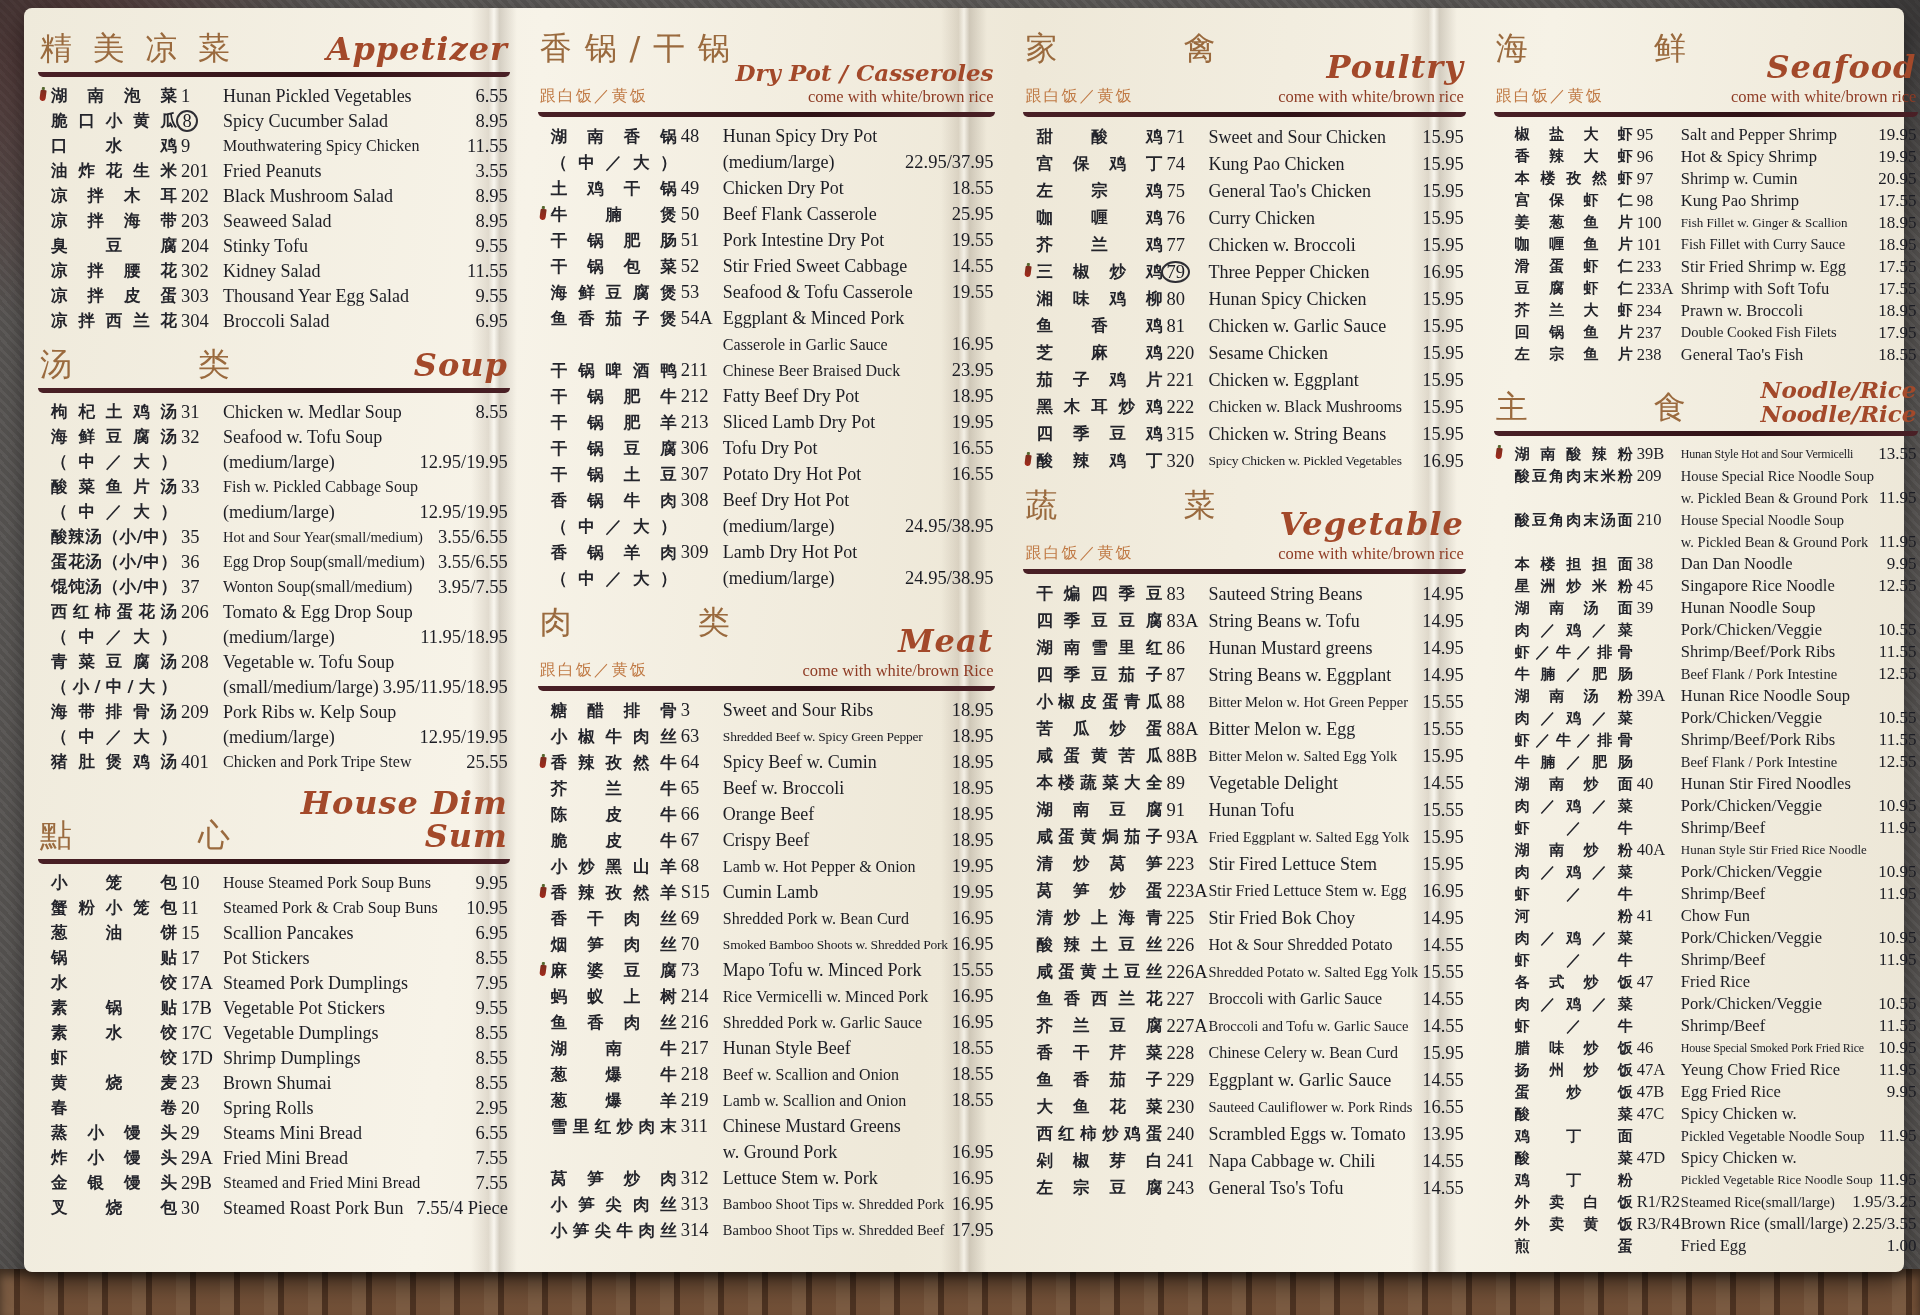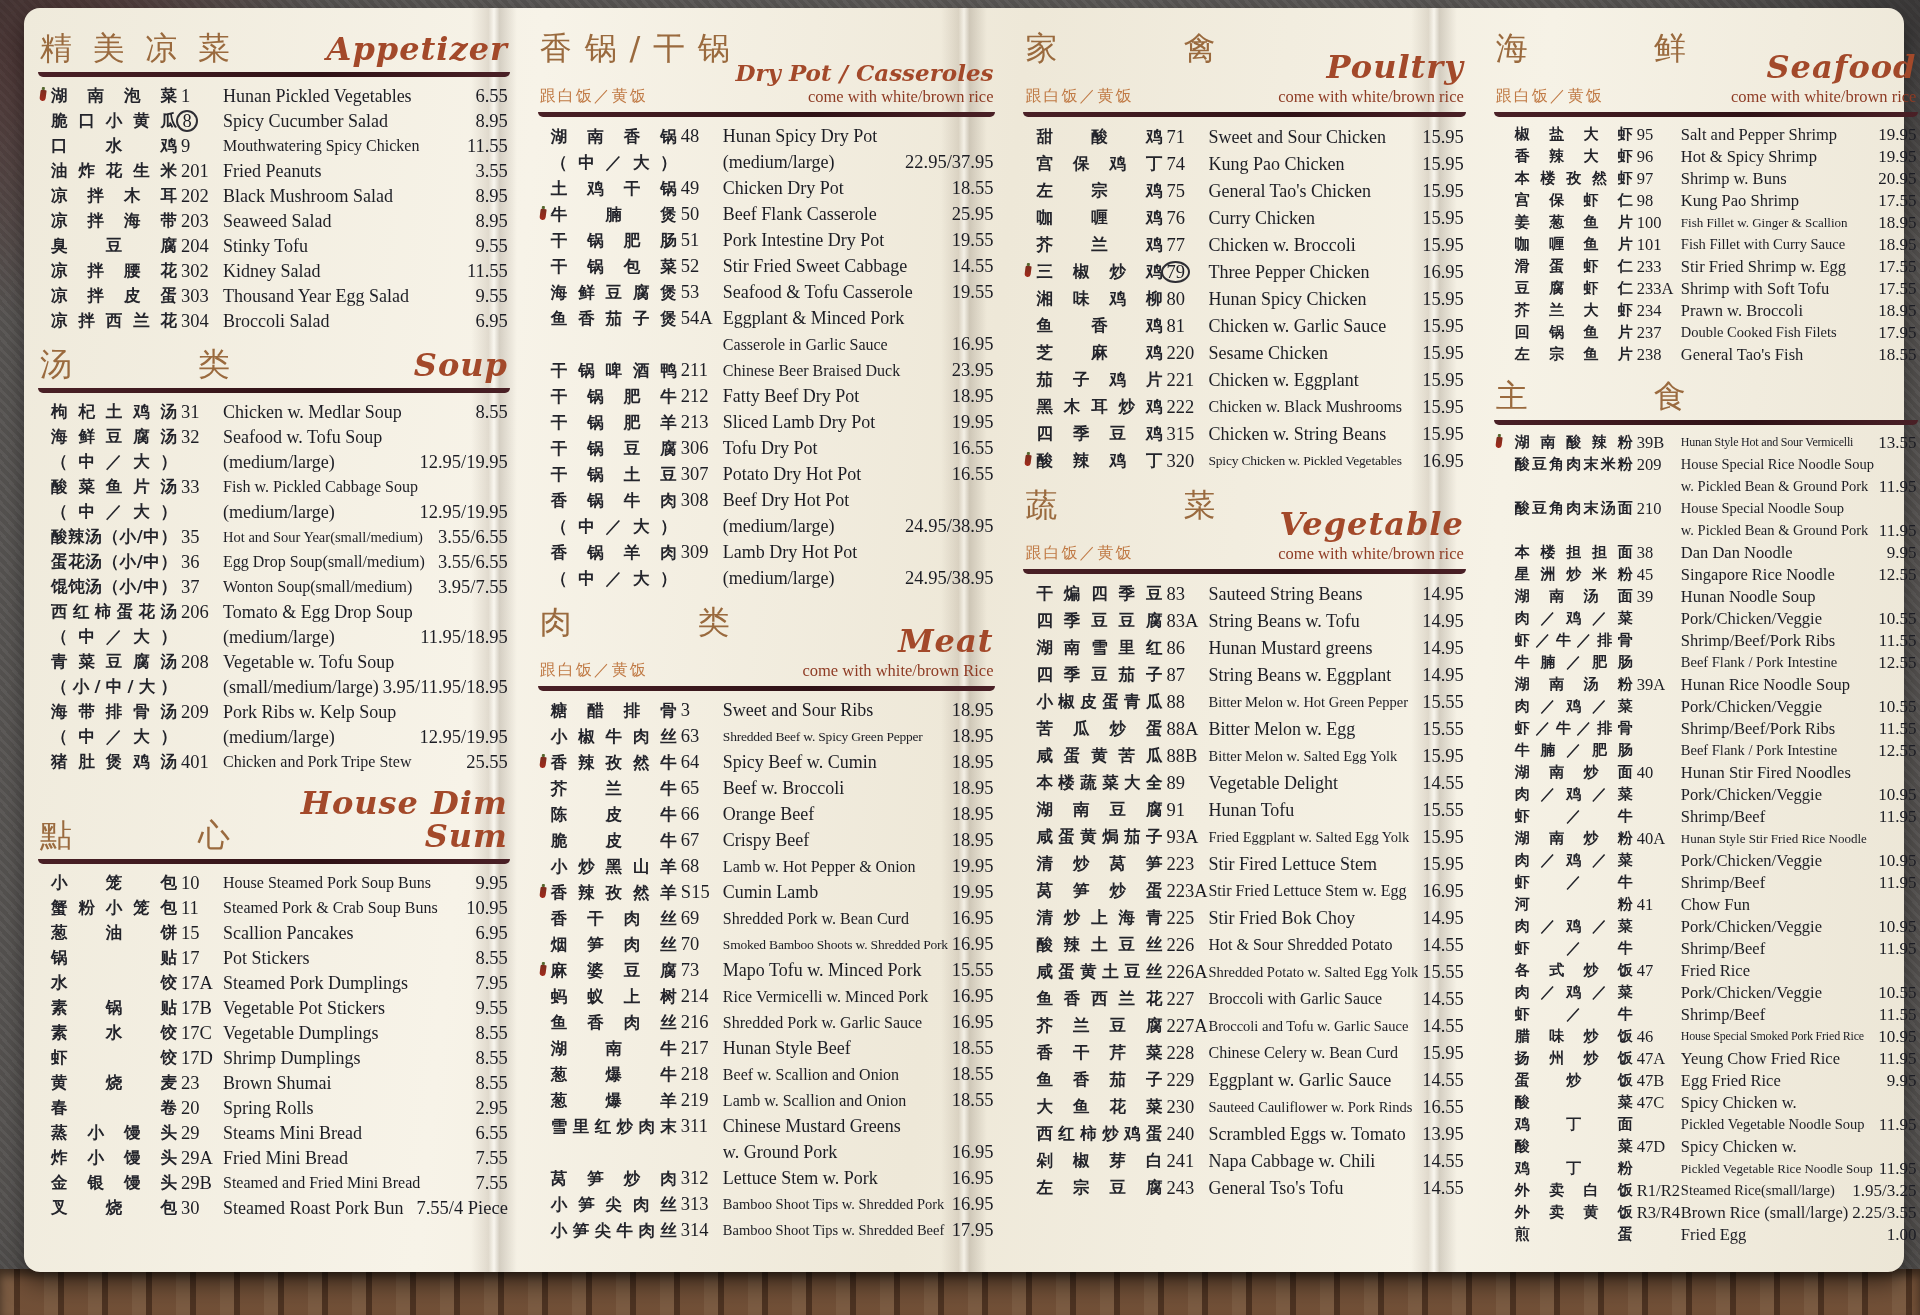--- a/index.html
+++ b/index.html
@@ -16,21 +16,21 @@
       radial-gradient(circle at 99% 2%, rgba(60,58,60,.5), rgba(60,58,60,0) 10%),
       radial-gradient(circle at 50% 50%, rgba(255,255,255,.06), rgba(0,0,0,.12)),
       repeating-linear-gradient(47deg, rgba(255,255,255,.05) 0 3px, rgba(0,0,0,.06) 3px 7px);
     box-shadow:inset 0 0 120px rgba(0,0,0,.45);}
   .floor{position:absolute;left:0;right:0;bottom:0;height:46px;
     background:#5e3e29;
     background-image:repeating-linear-gradient(90deg, rgba(255,225,180,.18) 0 14px, rgba(0,0,0,.18) 14px 20px, rgba(255,210,160,.12) 20px 44px);
     box-shadow:inset 0 6px 10px rgba(0,0,0,.5);}
   .paper{position:absolute;left:24px;top:8px;width:1880px;height:1264px;
     background:linear-gradient(96deg,#efeadb,#f7f3e8 26%,#eee8d8 50%,#f6f2e6 76%,#ece6d6);
-    border-radius:16px;box-shadow:0 10px 26px rgba(0,0,0,.55);}
+    border-radius:8px;box-shadow:0 10px 26px rgba(0,0,0,.55);}
   .fold{position:absolute;top:0;bottom:0;width:46px;transform:translateX(-50%);pointer-events:none;
     background:linear-gradient(90deg, rgba(0,0,0,0), rgba(90,70,50,.14) 38%, rgba(255,255,255,.35) 50%, rgba(60,45,30,.18) 62%, rgba(0,0,0,0));}
   .fold.f1{left:25%;} .fold.f2{left:50%;} .fold.f3{left:75%;}
   .cols{position:relative;display:grid;grid-template-columns:repeat(4,1fr);height:100%;padding:8px 0;}
   .col{padding:12px 14px 0 14px;}
   .col{--rh:26px;--enf:18px;--zhf:16.5px;--numf:18.5px;}
   .col-1{--rh:25px;}
   .col-2{--rh:26px;}
   .col-3{--rh:27px;}
   .col-4{--rh:22px;--enf:16.5px;--zhf:15px;--numf:16.5px;}
@@ -984,21 +984,21 @@
               <span class="sp"></span>
               <span class="zh">香辣大虾</span>
               <span class="num">96</span>
               <span class="en">Hot &amp; Spicy Shrimp</span>
               <span class="price">19.95</span>
             </div>
             <div class="row">
               <span class="sp"></span>
               <span class="zh">本楼孜然虾</span>
               <span class="num">97</span>
-              <span class="en">Shrimp w. Buns</span>
+              <span class="en">Shrimp w. Cumin</span>
               <span class="price">20.95</span>
             </div>
             <div class="row">
               <span class="sp"></span>
               <span class="zh">宫保虾仁</span>
               <span class="num">98</span>
               <span class="en">Kung Pao Shrimp</span>
               <span class="price">17.55</span>
             </div>
             <div class="row">
@@ -1048,20 +1048,23 @@
               <span class="zh">左宗鱼片</span>
               <span class="num">238</span>
               <span class="en">General Tao's Fish</span>
               <span class="price">18.55</span>
             </div>
           </div>
           <div class="section">
             <div class="sec-head">
               <div class="head-left">
                 <div class="zh-title">主食</div>
+              </div>
+              <div class="head-right">
+                <div class="en-title long">Noodle/Rice Noodle/Rice</div>
               </div>
             </div>
             <div class="rule"></div>
             <div class="row">
               <span class="sp"><span class="chili"></span></span>
               <span class="zh">湖南酸辣粉</span>
               <span class="num">39B</span>
               <span class="en s3">Hunan Style Hot and Sour Vermicelli</span>
               <span class="price">13.55</span>
             </div>

